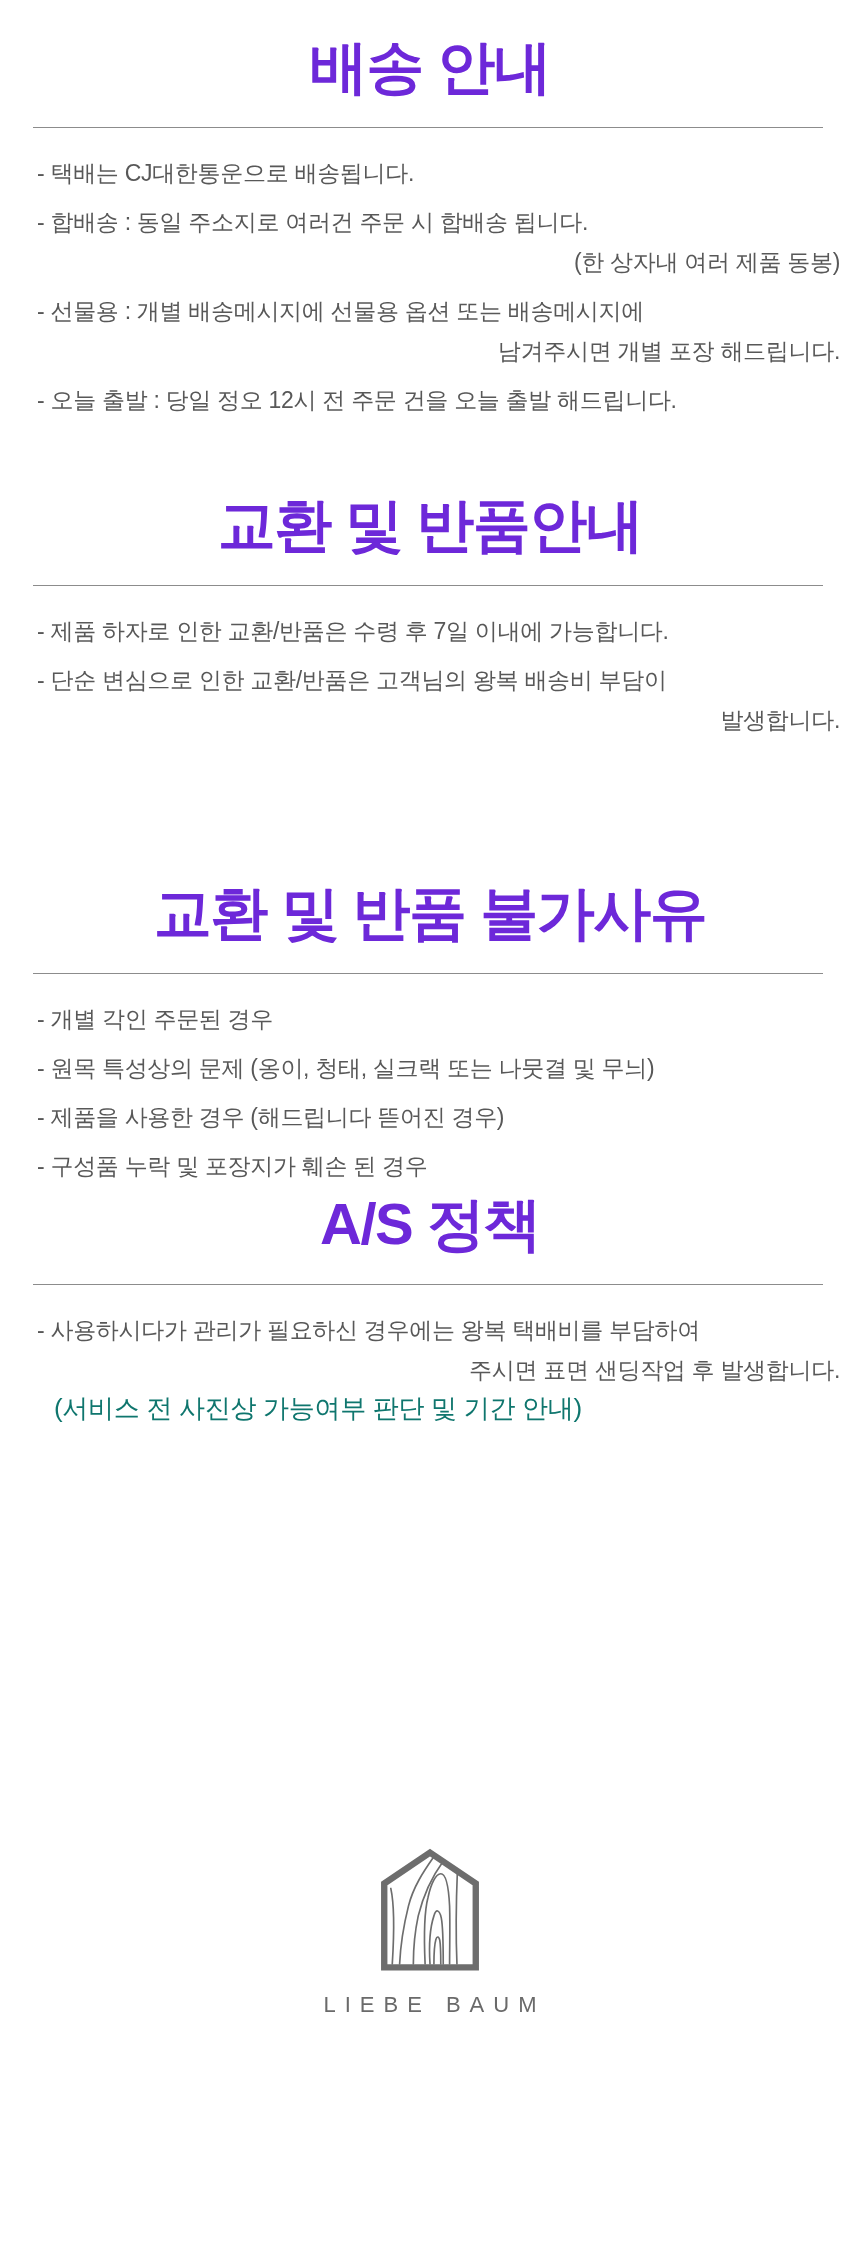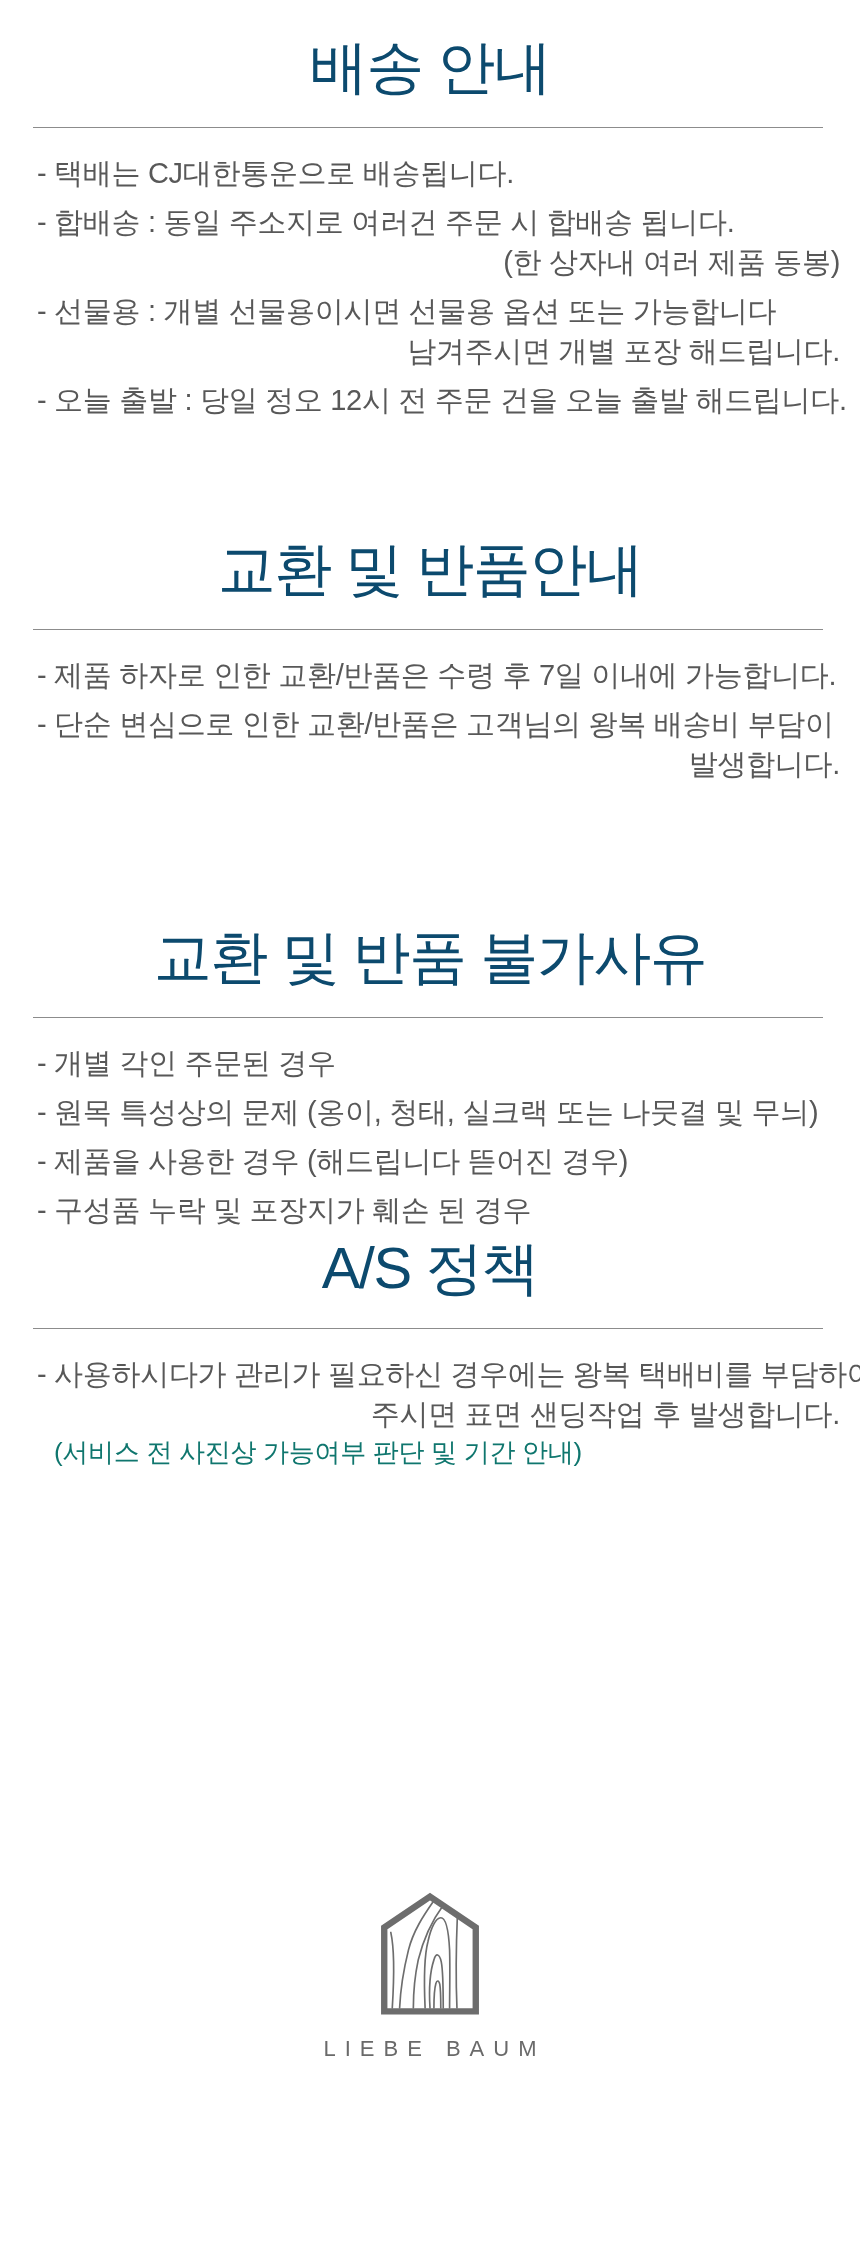--- a/index.html
+++ b/index.html
@@ -9,55 +9,55 @@
     font-family:"Liberation Sans","DejaVu Sans",sans-serif;
     overflow:hidden;
     position:relative;
   }
   main{padding-top:38px;}
   .section{margin:0;}
   .sec-title{
     margin:0;
     font-size:58px;
     line-height:58px;
-    font-weight:400;
+    font-weight:700;
     letter-spacing:-1.5px;
-    color:#0c4a6e;
+    color:#6d28d9;
     text-align:center;
     white-space:nowrap;
   }
   .rule{
     height:0;
     border-top:1px solid #8c8c8c;
     margin:31px 37px 0 33px;
   }
   .list{
     list-style:none;
     margin:25px 0 0 0;
     padding:0 20px 0 37px;
   }
   .list li{margin:0 0 9px 0;padding:0;}
   .ln{
-    font-size:29px;
+    font-size:23px;
     line-height:40px;
     letter-spacing:-0.3px;
     color:#585858;
     white-space:nowrap;
   }
   .ln.cont{padding-left:15px;text-align:right;}
   .note{
     font-size:26px;
     line-height:36px;
     letter-spacing:-0.3px;
     color:#0f766e;
     white-space:nowrap;
     padding-left:17px;
   }
   
-  .s2{margin-top:120px;}
+  .s2{margin-top:76px;}
   .s3{margin-top:144px;}
   .s4{}
   .footer{
     margin-top:422px;
     text-align:center;
   }
   .logo{
     display:block;
     width:98px;height:124px;
     margin:0 auto;
@@ -83,21 +83,21 @@
     <div class="rule"></div>
     <ul class="list">
       <li>
         <div class="ln">- 택배는 CJ대한통운으로 배송됩니다.</div>
       </li>
       <li>
         <div class="ln">- 합배송 : 동일 주소지로 여러건 주문 시 합배송 됩니다.</div>
         <div class="ln cont">(한 상자내 여러 제품 동봉)</div>
       </li>
       <li>
-        <div class="ln">- 선물용 : 개별 선물용이시면 선물용 옵션 또는 가능합니다</div>
+        <div class="ln">- 선물용 : 개별 배송메시지에 선물용 옵션 또는 배송메시지에</div>
         <div class="ln cont">남겨주시면 개별 포장 해드립니다.</div>
       </li>
       <li>
         <div class="ln">- 오늘 출발 : 당일 정오 12시 전 주문 건을 오늘 출발 해드립니다.</div>
       </li>
     </ul>
   </section>
 
   <section class="section s2">
     <h2 class="sec-title">교환 및 반품안내</h2>

